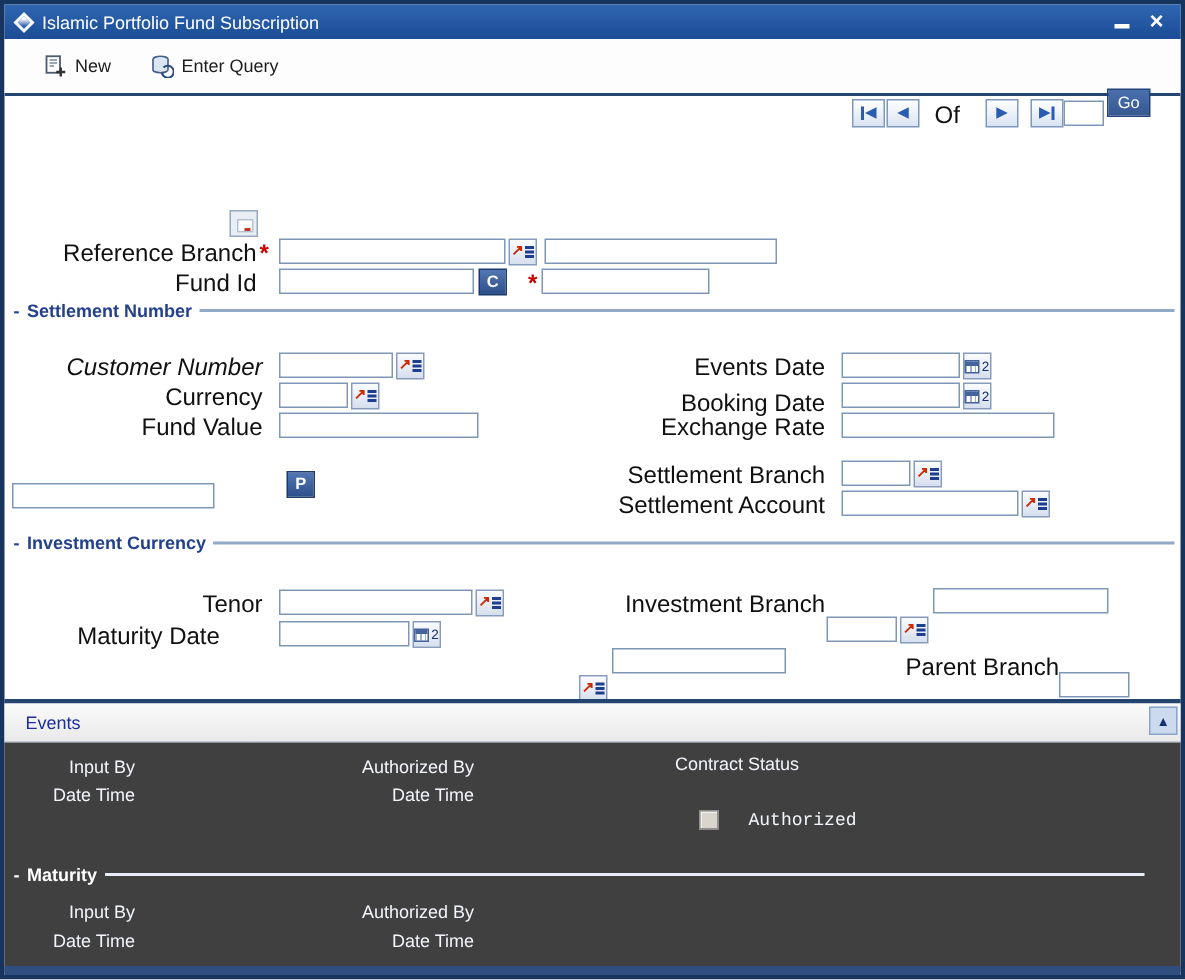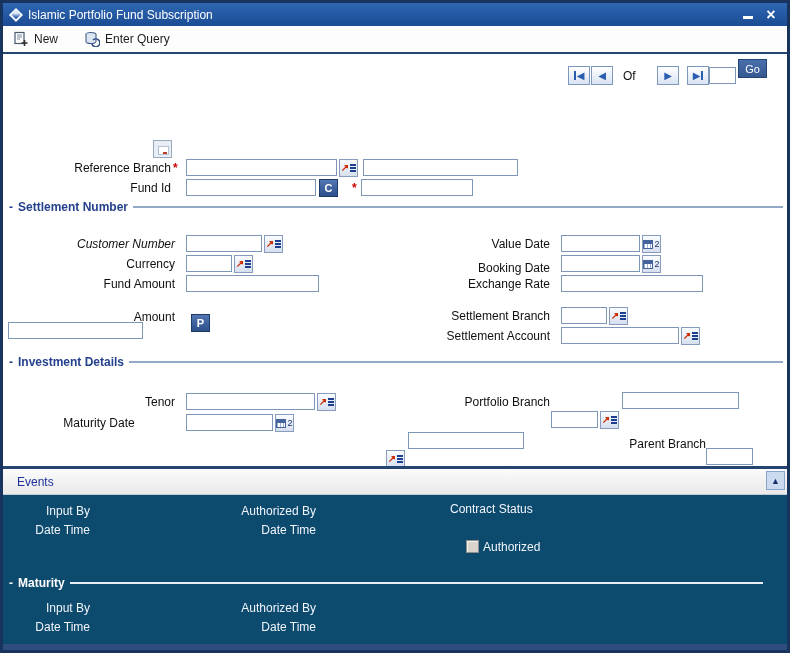--- a/index.html
+++ b/index.html
@@ -22,28 +22,28 @@
     background: linear-gradient(135deg, #ffffff 20%, #2a5cb0 80%);
     border: 2px solid #f4f8ff; flex: 0 0 auto;
   }
   .title-text { color: #ffffff; font-weight: normal; font-size: 12px; flex: 1 1 auto; }
   .win-btn { color: #ffffff; cursor: default; display: flex; align-items: center; justify-content: center; width: 16px; height: 16px; }
   .min-bar { width: 10px; height: 3px; background: #ffffff; margin-top: 6px; }
   .close-glyph { font-size: 16px; font-weight: bold; line-height: 14px; }
 
   
   .toolbar {
-    position: absolute; left: 0; top: 23px; right: 0; height: 28px;
+    position: absolute; left: 0; top: 23px; right: 0; height: 38px;
     background: #fdfdfd; border-bottom: 2px solid #24456f;
-    display: flex; align-items: center; gap: 26px; padding: 0 10px;
+    display: flex; align-items: center; gap: 26px; padding: 0 26px;
   }
   .tool-btn { display: flex; align-items: center; gap: 5px; color: #1c1c1c; cursor: default; }
 
   
-  .lbl { position: absolute; text-align: right; color: #101010; font-size: 12px; }
+  .lbl { position: absolute; text-align: right; color: #101010; font-size: 16px; }
   .lbl-left { text-align: left; }
   .req { color: #cc0000; font-weight: bold; }
   .inp {
     position: absolute; height: 17px; border: 1px solid #7e97b6; background: #ffffff;
     font-family: "Liberation Sans", sans-serif; font-size: 11px; padding: 0 2px;
   }
   .sq-btn {
     position: absolute; width: 19px; height: 18px;
     border: 1px solid #879bbd; background: linear-gradient(#fafcff, #d6dfee);
     display: flex; align-items: center; justify-content: center; gap: 1px; padding: 0; cursor: default;
@@ -104,21 +104,21 @@
     display: flex; align-items: center; padding: 0 14px;
   }
   .events-title { color: #1d2f9c; font-size: 12px; }
   .scroll-up {
     position: absolute; right: 2px; top: 468px; width: 19px; height: 19px;
     background: #ccdaf0; border: 1px solid #8aa4cc; color: #17306e; font-size: 9px;
     display: flex; align-items: center; justify-content: center; cursor: default;
   }
   .slate {
     position: absolute; left: 0; right: 0; top: 492px; height: 153px;
-    background: #0c4a6e;
+    background: #404040;
   }
   .slate .wlbl { position: absolute; color: #f2f5fb; font-size: 12px; }
   .wlbl-r { text-align: right; }
   .rev-hd { position: absolute; left: 6px; right: 24px; top: 81px; display: flex; align-items: center; gap: 5px; }
   .rev-hd .dash, .rev-hd .txt { color: #ffffff; font-weight: bold; font-size: 12px; white-space: nowrap; }
   .rev-hd .rule { flex: 1 1 auto; height: 2px; background: #e8edf6; }
   .chk {
     position: absolute; left: 463px; top: 45px; width: 13px; height: 13px;
     background: #d9d5cd; border: 1px solid #8f8f8f; box-shadow: inset 1px 1px 0 #f4f2ee;
     cursor: default;
@@ -230,28 +230,27 @@
   <input class="inp" style="left: 183px; top: 252px; width: 46px;">
   <span class="sq-btn" style="left:231px; top:252px;">
     <span class="lov-arrow">↗</span>
     <span class="lov-lines">
         <i></i>
         <i></i>
         <i></i>
       </span>
   </span>
 
-  <span class="lbl" style="left:20px; top:274px; width:152px;">Fund Amount</span>
+  <span class="lbl" style="left:20px; top:274px; width:152px;">Fund Value</span>
   <input class="inp" style="left: 183px; top: 272px; width: 133px;">
 
-  <span class="lbl" style="left:20px; top:307px; width:152px;">Amount</span>
   <span class="blue-btn" style="left:188px; top:311px;">P</span>
   <input class="inp" style="left: 5px; top: 319px; width: 135px;">
 
-  <span class="lbl" style="left:395px; top:234px; width:152px;">Value Date</span>
+  <span class="lbl" style="left:395px; top:234px; width:152px;">Events Date</span>
   <input class="inp" style="left: 558px; top: 232px; width: 79px;">
   <span class="sq-btn" style="left:639px; top:232px;">
     <span class="cal-wrap">
         <span class="cal-grid"></span>
         <span class="cal-two">2</span>
       </span>
   </span>
 
   <span class="lbl" style="left:395px; top:258px; width:152px;">Booking Date</span>
   <input class="inp" style="left: 558px; top: 252px; width: 79px;">
@@ -282,21 +281,21 @@
     <span class="lov-arrow">↗</span>
     <span class="lov-lines">
         <i></i>
         <i></i>
         <i></i>
       </span>
   </span>
 
   <div class="section-hd" style="top:352px;">
     <span class="dash">-</span>
-    <span class="txt">Investment Details</span>
+    <span class="txt">Investment Currency</span>
     <span class="rule"></span>
   </div>
 
   <span class="lbl" style="left:20px; top:392px; width:152px;">Tenor</span>
   <input class="inp" style="left: 183px; top: 390px; width: 129px;">
   <span class="sq-btn" style="left:314px; top:390px;">
     <span class="lov-arrow">↗</span>
     <span class="lov-lines">
         <i></i>
         <i></i>
@@ -306,21 +305,21 @@
 
   <span class="lbl" style="left:20px; top:413px; width:152px;text-align:center;">Maturity Date</span>
   <input class="inp" style="left: 183px; top: 411px; width: 87px;">
   <span class="sq-btn" style="left:272px; top:411px;">
     <span class="cal-wrap">
         <span class="cal-grid"></span>
         <span class="cal-two">2</span>
       </span>
   </span>
 
-  <span class="lbl" style="left:395px; top:392px; width:152px;">Portfolio Branch</span>
+  <span class="lbl" style="left:395px; top:392px; width:152px;">Investment Branch</span>
   <input class="inp" style="left: 619px; top: 389px; width: 117px;">
   <input class="inp" style="left: 548px; top: 408px; width: 47px;">
   <span class="sq-btn" style="left:597px; top:408px;">
     <span class="lov-arrow">↗</span>
     <span class="lov-lines">
         <i></i>
         <i></i>
         <i></i>
       </span>
   </span>
@@ -347,21 +346,21 @@
     </span>
 
   <div class="slate">
     <span class="wlbl wlbl-r" style="left:0; top:9px; width:87px;">Input By</span>
     <span class="wlbl wlbl-r" style="left:160px; top:9px; width:153px;">Authorized By</span>
     <span class="wlbl" style="left:447px; top:7px;">Contract Status</span>
     <span class="wlbl wlbl-r" style="left:0; top:28px; width:87px;">Date Time</span>
     <span class="wlbl wlbl-r" style="left:160px; top:28px; width:153px;">Date Time</span>
 
     <span class="chk"></span>
-    <span class="wlbl" style="left:480px; top:45px;">Authorized</span>
+    <span class="wlbl" style="left:496px; top:45px;font-family:Liberation Mono, monospace;">Authorized</span>
 
     <div class="rev-hd">
       <span class="dash">-</span>
       <span class="txt">Maturity</span>
       <span class="rule"></span>
     </div>
 
     <span class="wlbl wlbl-r" style="left:0; top:106px; width:87px;">Input By</span>
     <span class="wlbl wlbl-r" style="left:160px; top:106px; width:153px;">Authorized By</span>
     <span class="wlbl wlbl-r" style="left:0; top:125px; width:87px;">Date Time</span>

